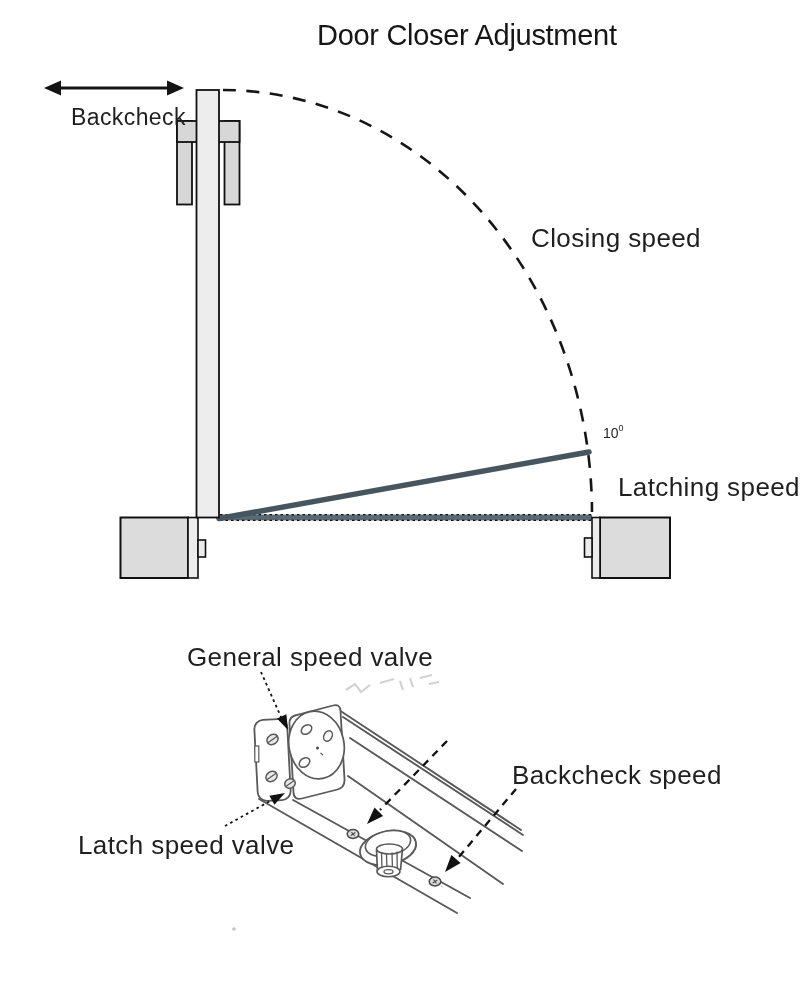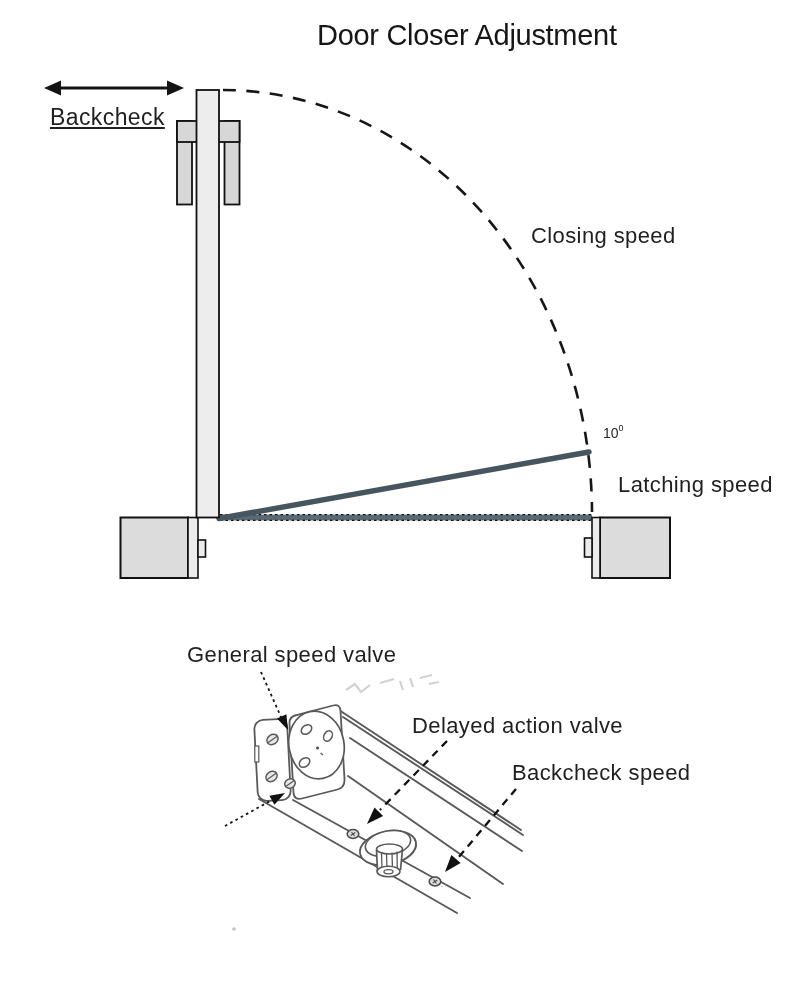--- a/index.html
+++ b/index.html
@@ -18,21 +18,21 @@
   #art {
     position: absolute;
     left: 0;
     top: 0;
   }
   .label {
     position: absolute;
     color: #1f1f1f;
     line-height: 1;
     white-space: nowrap;
-    font-size: 22px;
+    font-size: 26px;
     letter-spacing: 0.4px;
   }
   .title {
     font-size: 29px;
     letter-spacing: -0.3px;
     color: #161616;
   }
   .backcheck {
     font-size: 23px;
   }
@@ -174,30 +174,30 @@
       </g>
       <g stroke="#111111" fill="#111111">
         <line x1="516" y1="789" x2="458" y2="858" stroke-width="2.3" stroke-dasharray="7.5 6" fill="none"></line>
         <polygon points="445,872 451.4,855.1 460.6,862.9" stroke="none"></polygon>
       </g>
     </g>
   </svg>
 
   <div class="label title" style="left:317px; top:21px;">Door Closer Adjustment</div>
 
-  <div class="label backcheck" style="left:50px; top:106px;text-decoration:underline;">Backcheck</div>
+  <div class="label backcheck" style="left:71px; top:106px;">Backcheck</div>
 
   <div class="label" style="left:531px; top:225px;">Closing speed</div>
 
   <div class="label angle" style="left:603px; top:424px;">
     <span>10</span><sup>0</sup>
   </div>
 
   <div class="label" style="left:618px; top:474px;">Latching speed</div>
 
   <div class="label" style="left:187px; top:644px;">General speed valve</div>
 
-  <div class="label" style="left:412px; top:715px;">Delayed action valve</div>
 
   <div class="label" style="left:512px; top:762px;">Backcheck speed</div>
 
+  <div class="label" style="left:78px; top:832px;">Latch speed valve</div>
 
 </div>
 
 </body></html>

